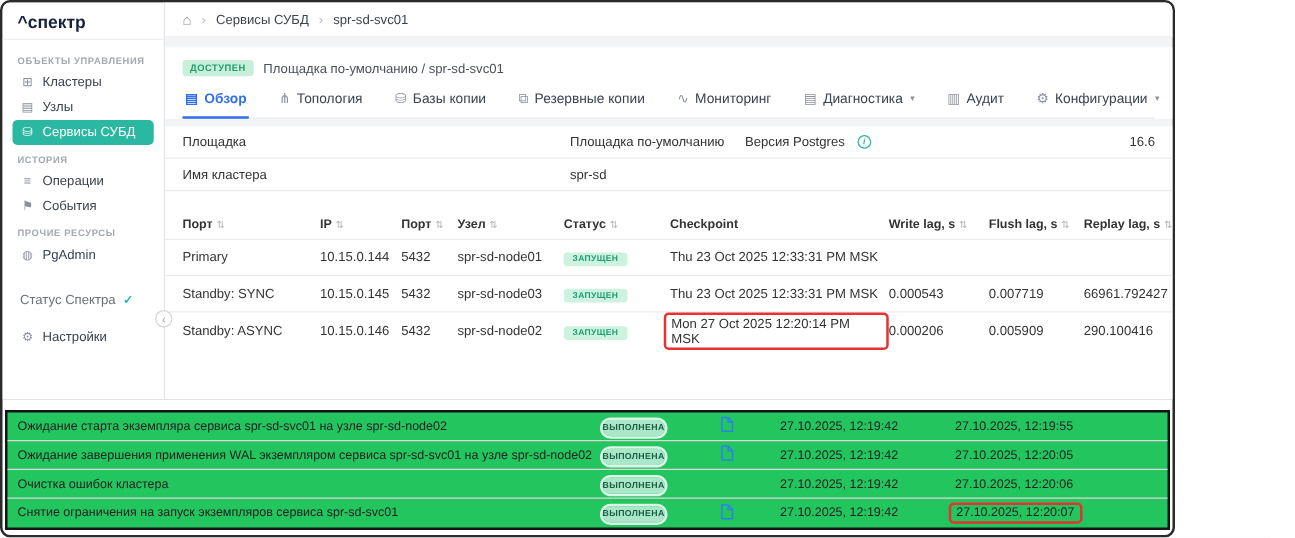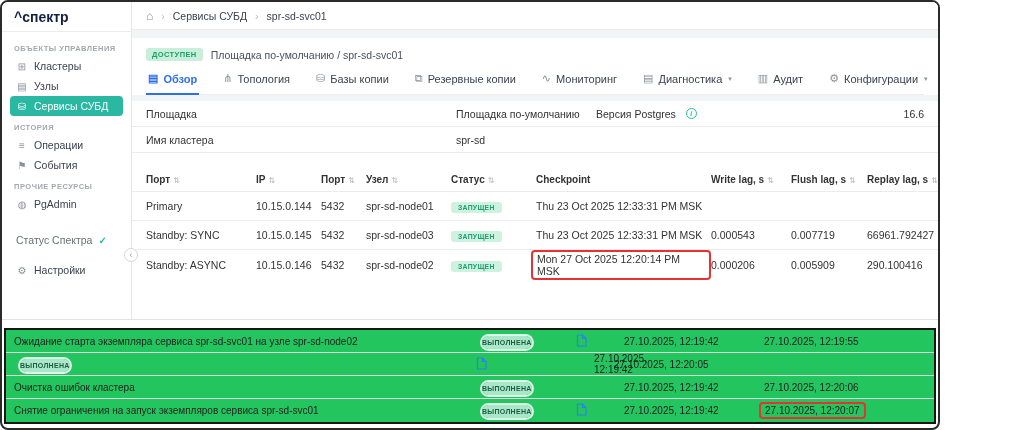--- a/index.html
+++ b/index.html
@@ -263,20 +263,21 @@
               <path d="M1.5 1h5l3.5 3.5V12h-8.5z" fill="none" stroke="#2f80ed" stroke-width="1.2"></path>
               <path d="M6.5 1v3.5H10" fill="none" stroke="#2f80ed" stroke-width="1.2"></path>
             </svg>
           </span></div>
       <div class="ops-start">27.10.2025, 12:19:42</div>
       <div class="ops-finish">27.10.2025, 12:19:55</div>
       <div></div>
     </div>
 
     <div class="ops-row">
+      <div>Ожидание завершения применения WAL экземпляром сервиса spr-sd-svc01 на узле spr-sd-node02</div>
       <div><span class="pill">ВЫПОЛНЕНА</span></div>
       <div><span class="doc-ic" data-visible="true">
             <svg width="11" height="13" viewBox="0 0 11 13">
               <path d="M1.5 1h5l3.5 3.5V12h-8.5z" fill="none" stroke="#2f80ed" stroke-width="1.2"></path>
               <path d="M6.5 1v3.5H10" fill="none" stroke="#2f80ed" stroke-width="1.2"></path>
             </svg>
           </span></div>
       <div class="ops-start">27.10.2025, 12:19:42</div>
       <div class="ops-finish">27.10.2025, 12:20:05</div>
       <div></div>

